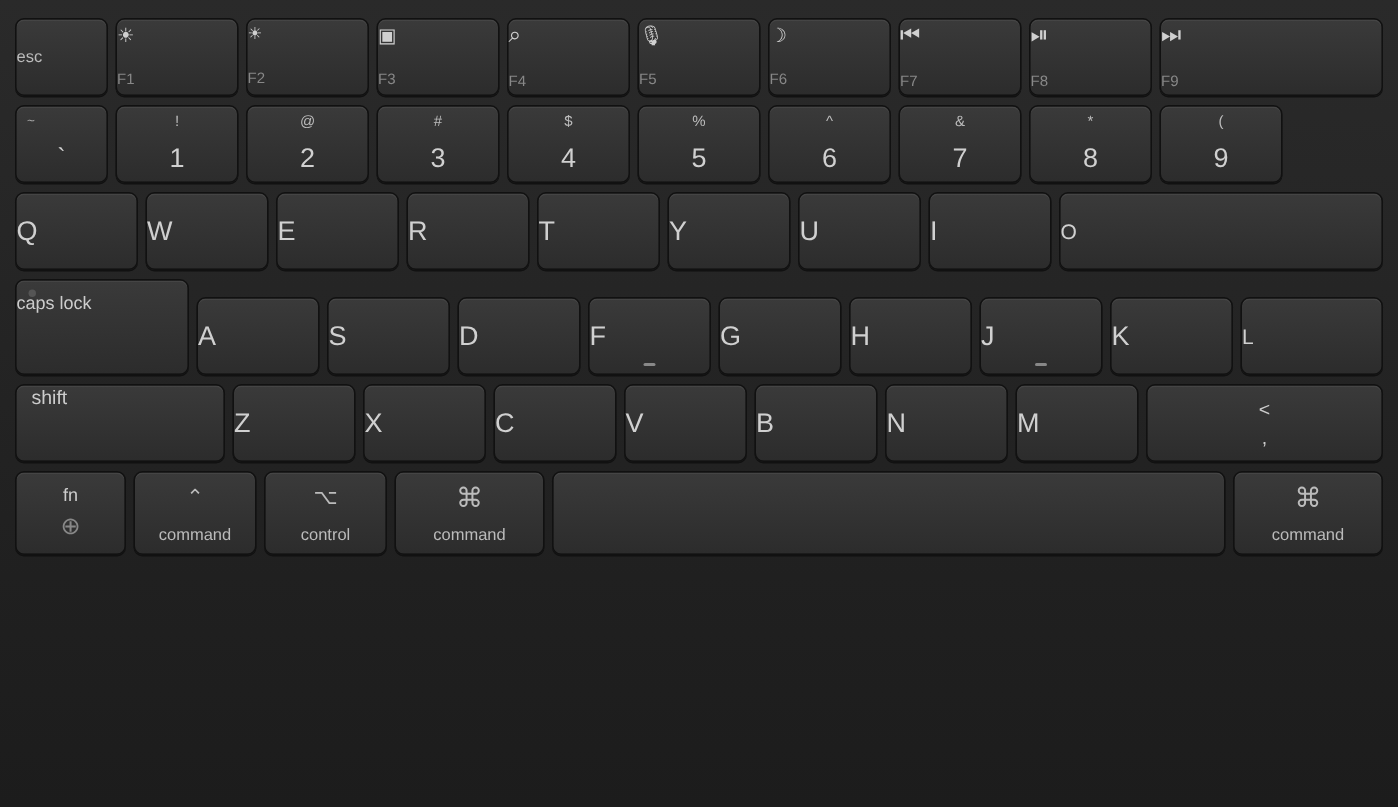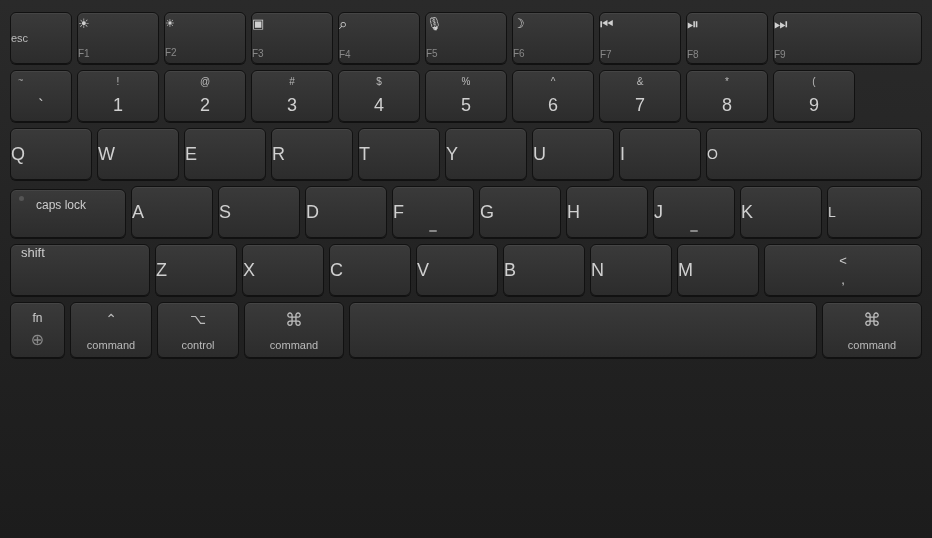--- a/index.html
+++ b/index.html
@@ -98,28 +98,28 @@
     .key-num .main-label { font-size: 16px; position: absolute; bottom: 7px; left: 50%; transform: translateX(-50%); }
 
     
     .key-alpha { width: 82px; height: 52px; }
     .key-alpha .main-label { font-size: 18px; font-weight: 300; }
 
     
     .key-tab { width: 100px; height: 52px; justify-content: flex-start; padding-left: 10px; font-size: 12px; color: #ccc; }
 
     
-    .key-caps { width: 116px; height: 49px; justify-content: flex-start; padding-left: 25px; font-size: 12px; color: #ccc; }
+    .key-caps { width: 116px; height: 64px; justify-content: flex-start; padding-left: 0; font-size: 12px; color: #ccc; }
     .key-caps .dot { width: 5px; height: 5px; border-radius: 50%; background: #555; position: absolute; top: 6px; left: 8px; }
 
     
     .key-shift-l { width: 140px; height: 52px; justify-content: flex-start; padding-left: 10px; font-size: 12px; color: #ccc; }
 
     
-    .key-fn { width: 55px; height: 56px; }
+    .key-fn { width: 74px; height: 56px; }
     .key-control { width: 82px; height: 56px; }
     .key-option { width: 82px; height: 56px; }
     .key-command-l { width: 100px; height: 56px; }
     .key-space { flex: 1; height: 56px; }
     .key-command-r { width: 100px; height: 56px; }
 
     .key-last-alpha { flex: 1; }
   </style>
 </head>
 <body>

